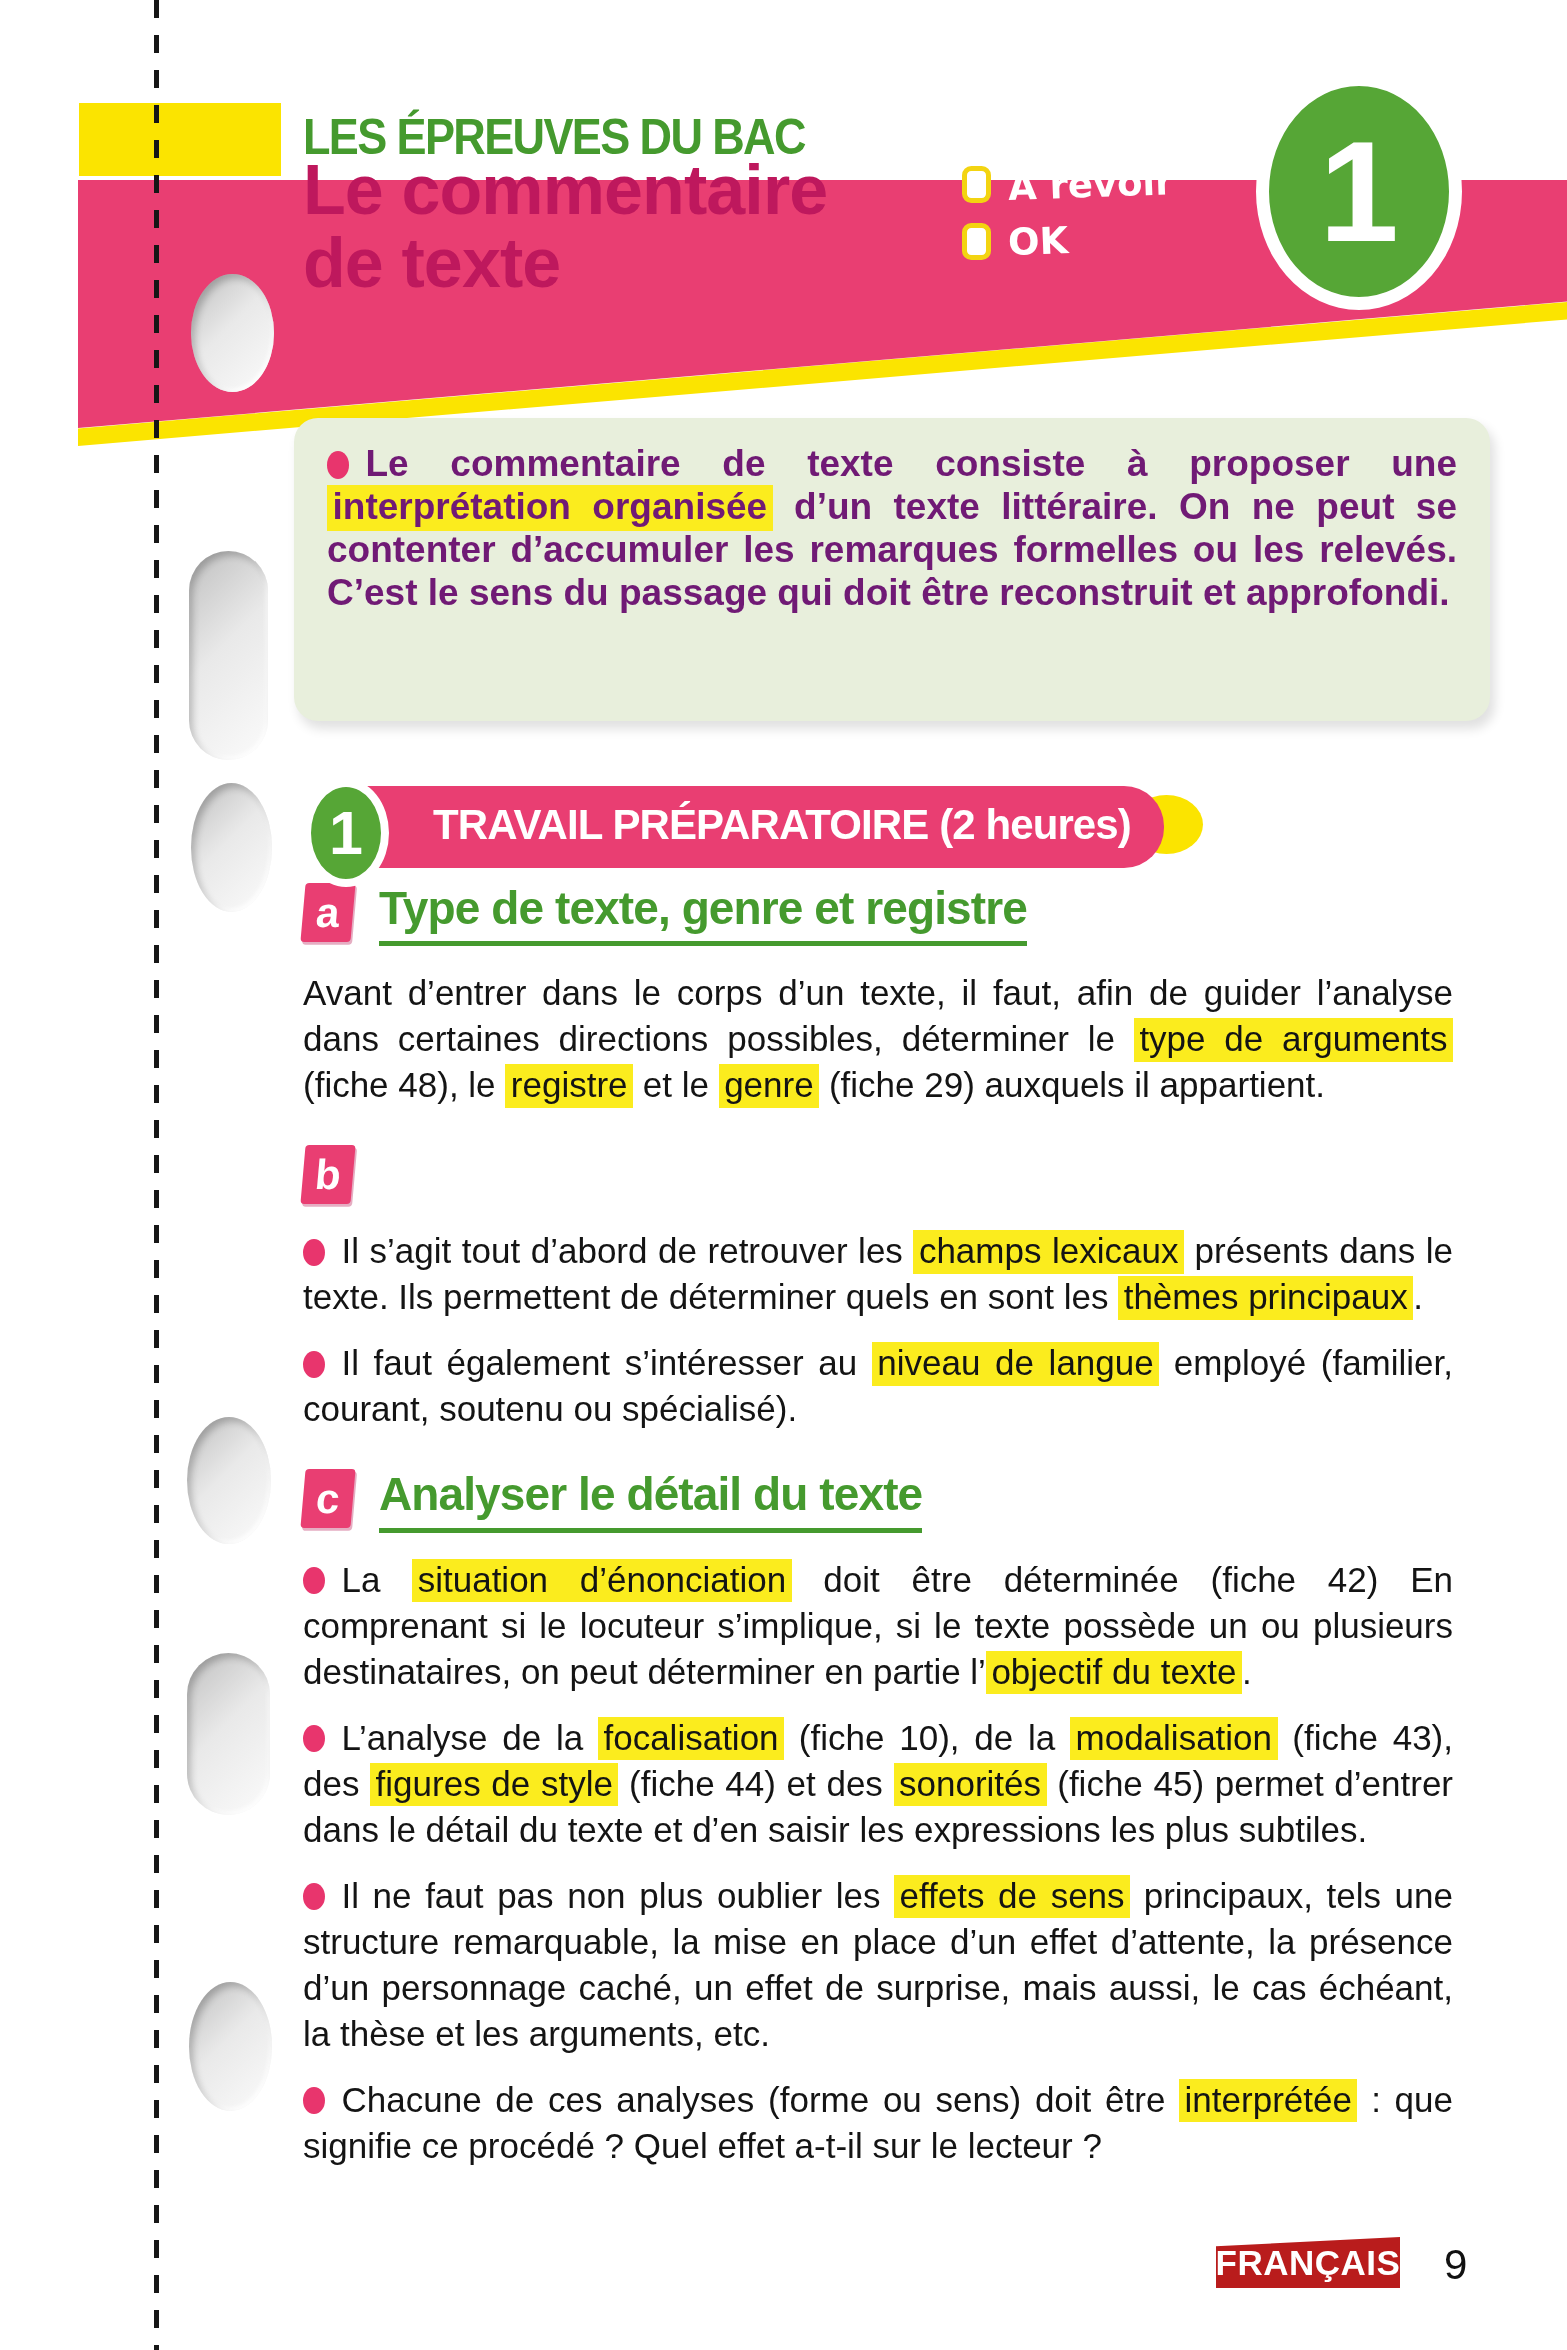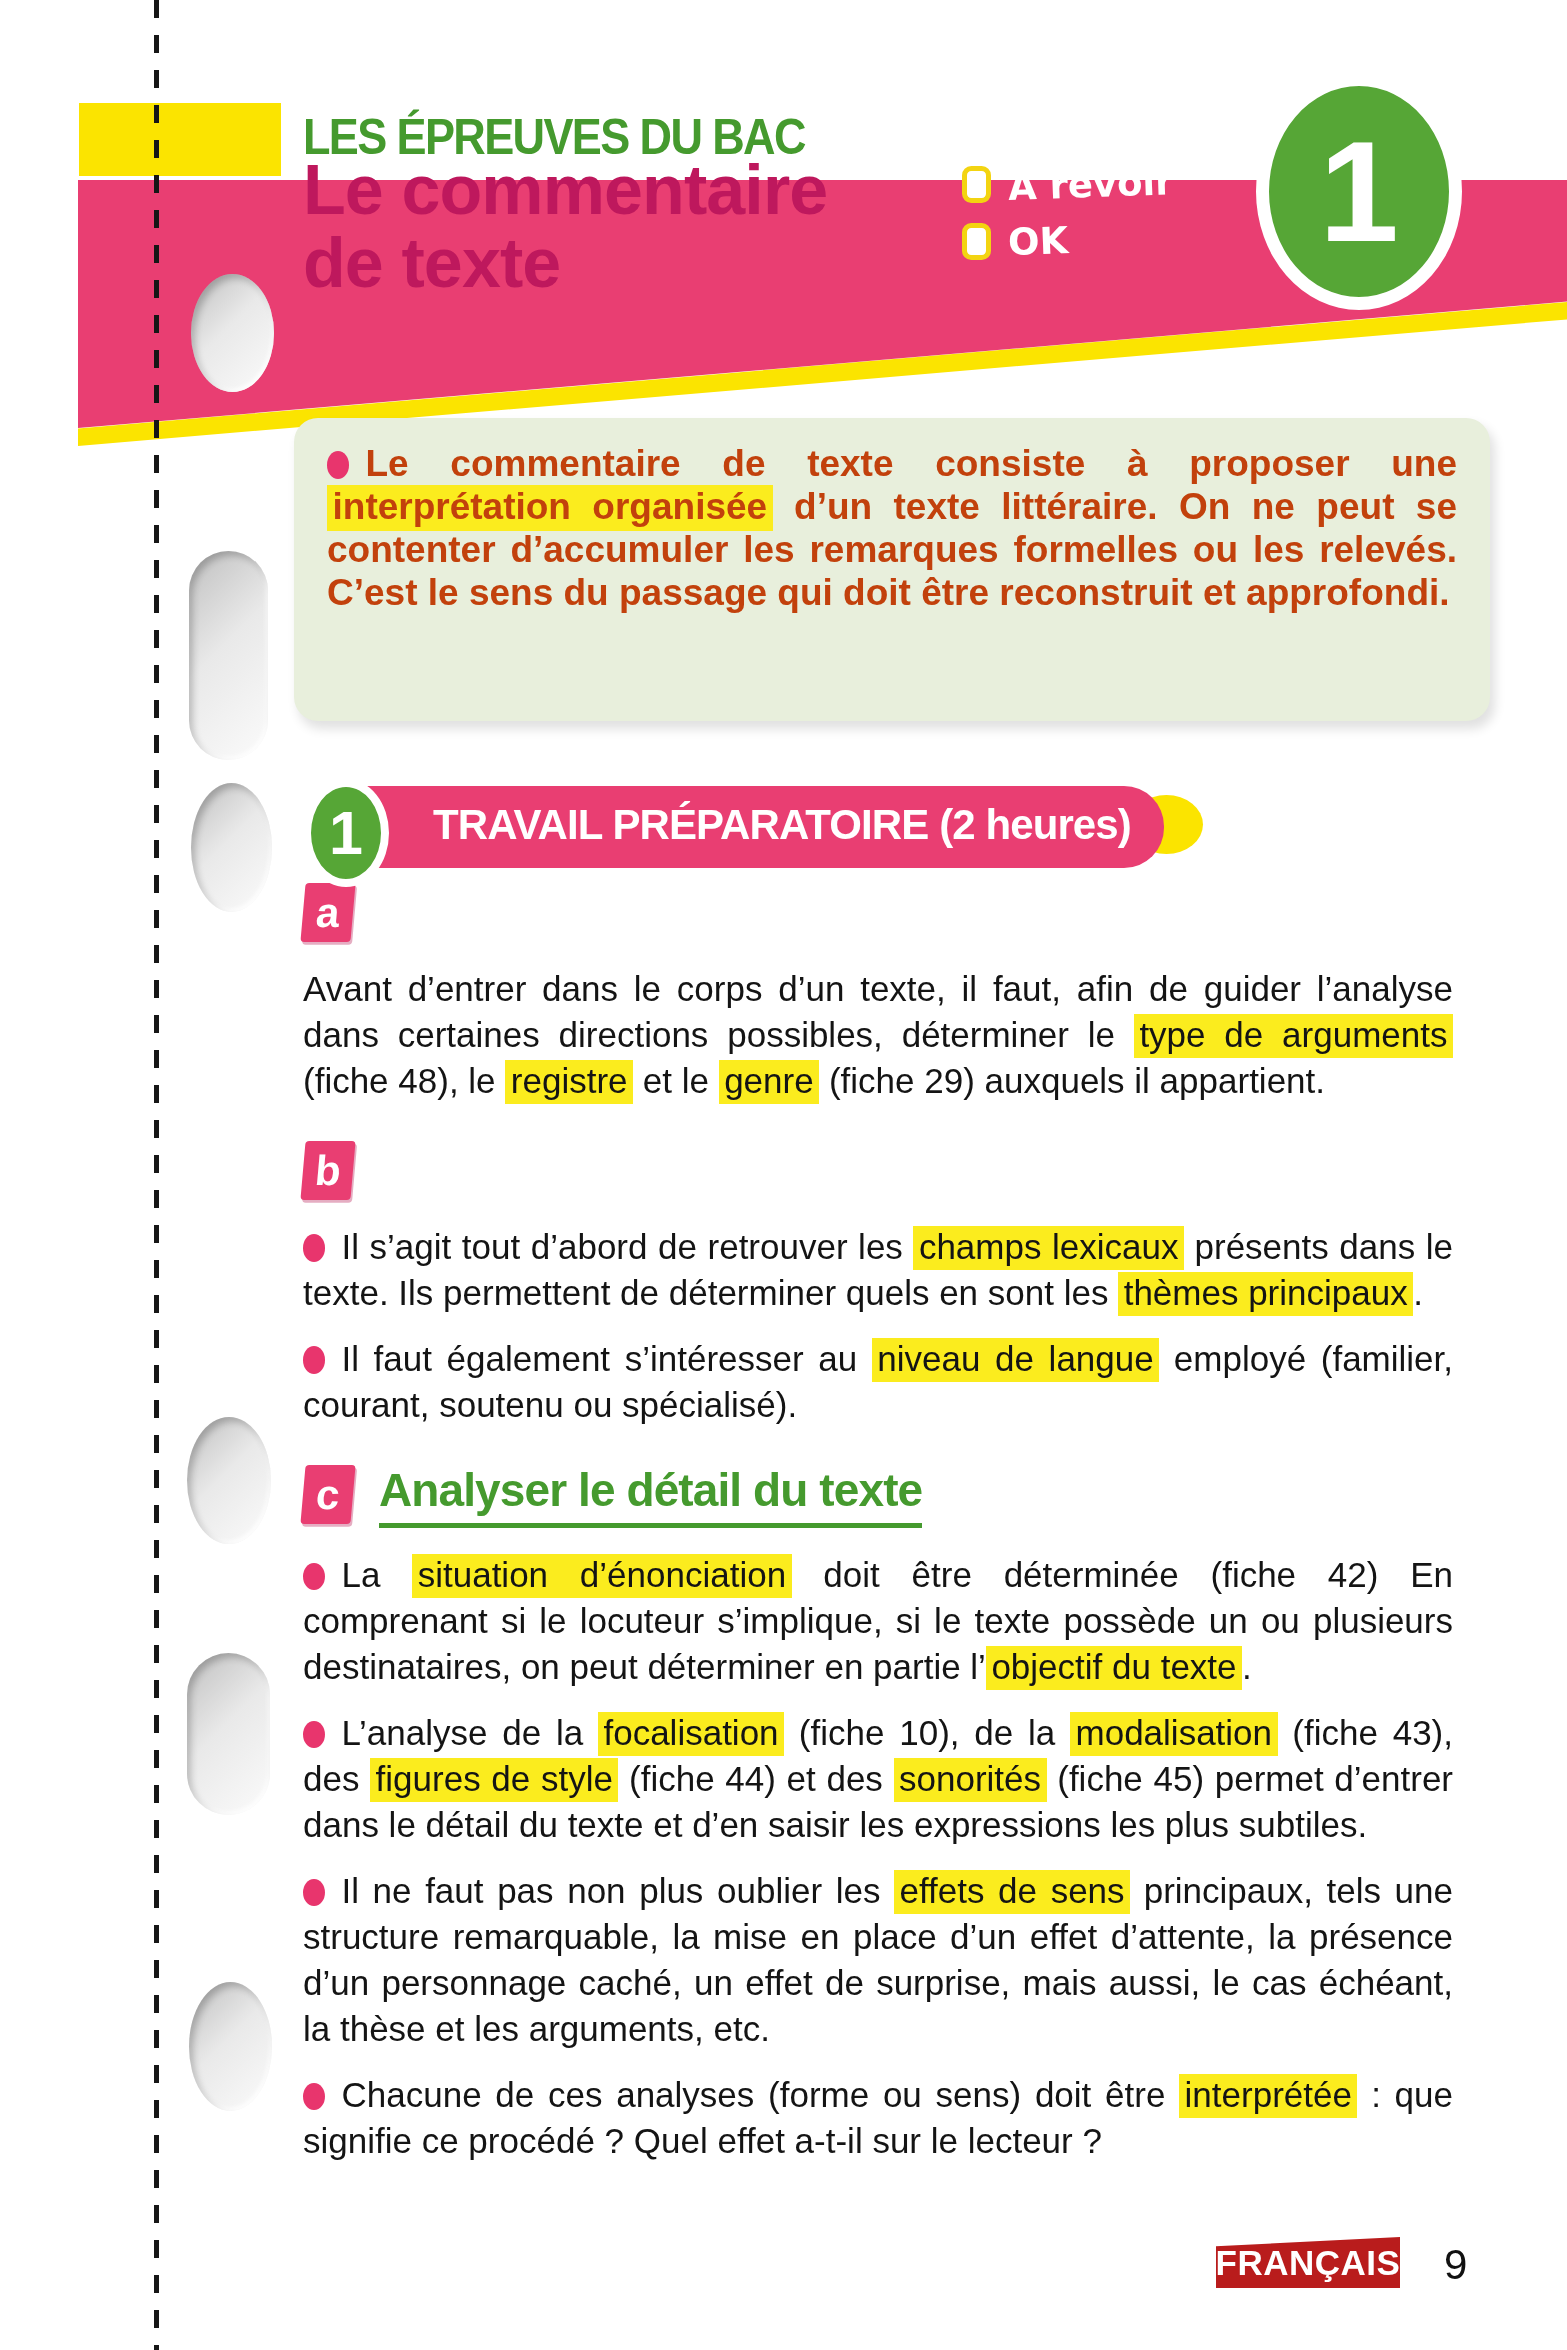--- a/index.html
+++ b/index.html
@@ -62,21 +62,21 @@
     background:#56a636; border:13px solid #ffffff; border-radius:50%;
     display:flex; align-items:center; justify-content:center; box-sizing:border-box;
     color:#ffffff; font-size:143px; font-weight:800;
   }
 
   
   .intro {
     position:absolute; left:294px; top:418px; width:1196px; min-height:303px; z-index:6;
     background:#e8efdc; border-radius:24px; box-sizing:border-box; padding:24px 33px;
     box-shadow:4.6px 7.3px 11px rgba(0,0,0,0.12);
-    font-size:37px; font-weight:700; line-height:43px; color:#c2410c; text-align:justify;
+    font-size:37px; font-weight:700; line-height:43px; color:#701a75; text-align:justify;
   }
   .intro p { margin:0; }
   .intro p + p { margin-top:11px; }
 
   
   .bulleted::before {
     content:""; display:inline-block; width:22px; height:27.5px; border-radius:50%;
     background:#e8356d; margin-right:16.5px; vertical-align:-2.8px;
   }
   .hl { background:#fbec1e; padding:0.9px 5.5px 3.7px; }
@@ -159,20 +159,21 @@
   </div>
 
   <div class="sec-yellow"></div>
   <div class="sec-banner">TRAVAIL PRÉPARATOIRE (2 heures)</div>
   <div class="sec-badge">1</div>
 
   <div class="content">
 
     <div class="sub-head">
       <div class="letter-badge">a</div>
+      <div class="sub-title">Type de texte, genre et registre</div>
     </div>
     <p class="body-p"><span>Avant d’entrer dans le corps d’un texte, il faut, afin de guider l’analyse dans certaines directions possibles, déterminer le </span><span class="hl">type de arguments</span><span> (fiche 48), le </span><span class="hl">registre</span><span> et le </span><span class="hl">genre</span><span> (fiche 29) auxquels il appartient.</span></p>
 
     <div class="sub-head later">
       <div class="letter-badge">b</div>
     </div>
     <p class="body-p bulleted"><span>Il s’agit tout d’abord de retrouver les </span><span class="hl">champs lexicaux</span><span> présents dans le texte. Ils permettent de déterminer quels en sont les </span><span class="hl">thèmes principaux</span><span>.</span></p>
     <p class="body-p bulleted gap"><span>Il faut également s’intéresser au </span><span class="hl">niveau de langue</span><span> employé (familier, courant, soutenu ou spécialisé).</span></p>
 
     <div class="sub-head later">

